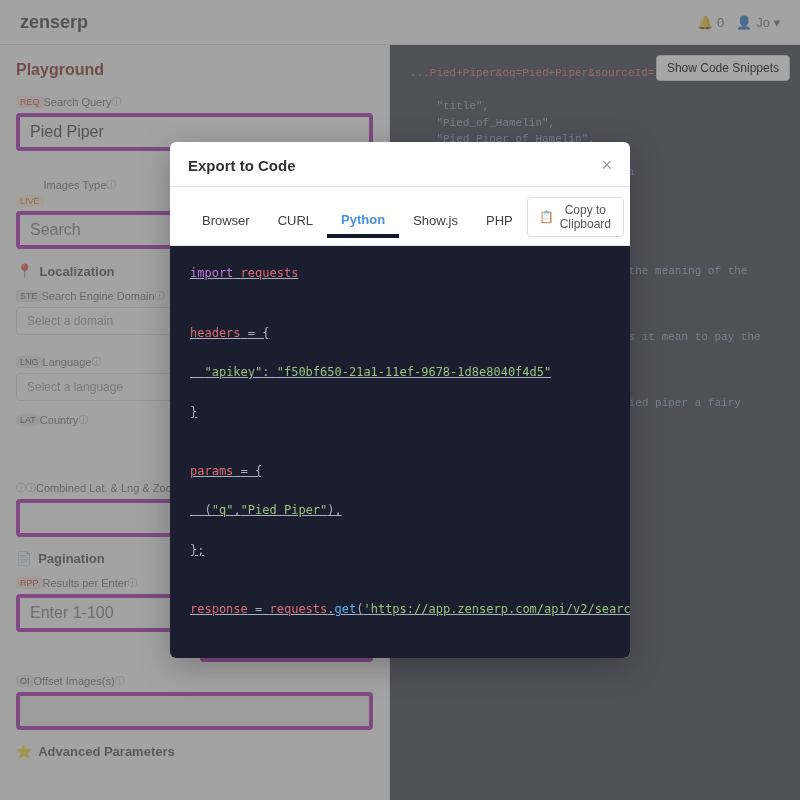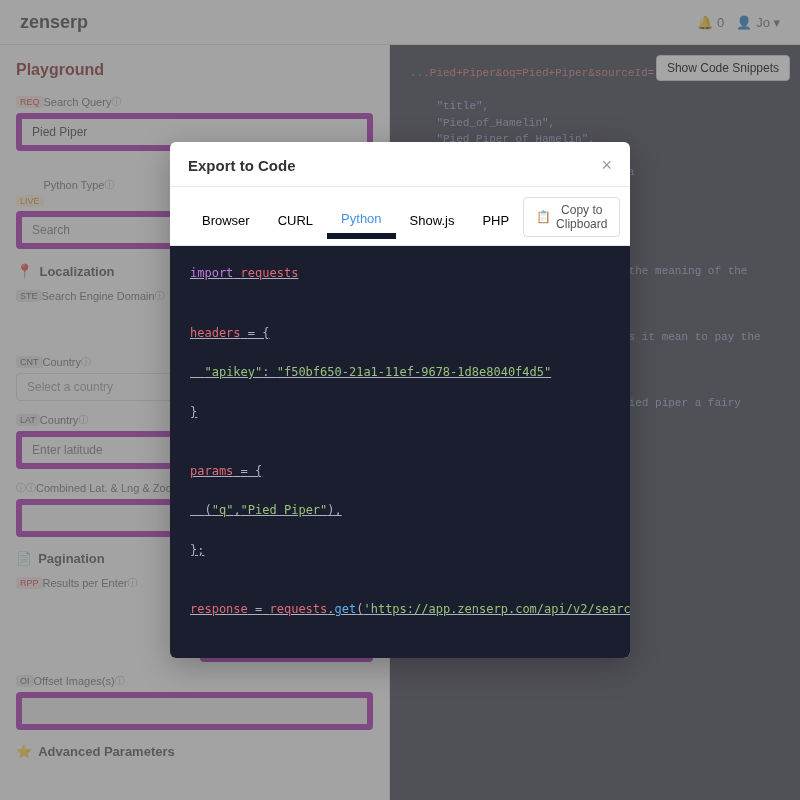--- a/index.html
+++ b/index.html
@@ -91,23 +91,23 @@
 
     .bg-field-label .badge-orange {
       background: #fef3e2;
       color: #d68910;
       margin-top: 32px;
     }
 
     .bg-input {
       width: 100%;
       padding: 6px 10px;
-      border: 6px solid #a21caf;
+      border: 4px solid #a21caf;
       border-radius: 4px;
-      font-size: 12px;
+      font-size: 16px;
       color: #333;
       background: #fff;
     }
 
     .bg-select {
       width: 100%;
       padding: 6px 10px;
       border: 1px solid #ddd;
       border-radius: 4px;
       font-size: 12px;
@@ -198,31 +198,31 @@
       display: flex;
       align-items: center;
       padding: 10px 18px 0;
       border-bottom: 1px solid #e8e8e8;
       gap: 0;
     }
 
     .modal-tab {
       padding: 7px 14px;
       font-size: 13px;
-      color: #000000;
+      color: #404040;
       cursor: pointer;
       border-bottom: 2px solid transparent;
       margin-bottom: -1px;
       text-decoration: none;
     }
 
     .modal-tab.active {
       color: #4a90e2;
-      border-bottom: 6px solid #0f172a;
-      font-weight: 400;
+      border-bottom: 4px solid #0f172a;
+      font-weight: 700;
     }
 
     .copy-btn {
       margin-left: auto;
       background: #fff;
       border: 1px solid #ddd;
       border-radius: 4px;
       padding: 5px 12px;
       font-size: 12px;
       color: #555;
@@ -294,76 +294,68 @@
           <span class="badge badge-red">REQ</span>
           <span>Search Query</span>
           <span style="color:#aaa;font-size:10px;">ⓘ</span>
         </div>
         <input class="bg-input" type="text" value="Pied Piper" style="">
       </div>
 
       <div class="bg-field-group">
         <div class="bg-field-label">
           <span class="badge badge-orange">LIVE</span>
-          <span>Python Type</span>
+          <span>Images Type</span>
           <span style="color:#aaa;font-size:10px;">ⓘ</span>
         </div>
         <input class="bg-input" type="text" placeholder="Search" style="">
       </div>
 
       <div class="bg-section-title">
         <span class="loc-icon">📍</span>
         <span>Localization</span>
       </div>
 
       <div class="bg-two-col">
         <div class="bg-field-group">
           <div class="bg-field-label">
             <span class="badge">STE</span>
             <span>Search Engine Domain</span>
             <span style="color:#aaa;font-size:10px;">ⓘ</span>
           </div>
+          <select class="bg-select">
+            <option>Select a domain</option>
+          </select>
         </div>
         <div class="bg-field-group">
           <div class="bg-field-label">&nbsp;</div>
           <input class="bg-input" type="text" placeholder="Type to search" style="">
         </div>
       </div>
 
       <div class="bg-two-col">
-        <div class="bg-field-group">
-          <div class="bg-field-label">
-            <span class="badge">CNT</span>
-            <span>Country</span>
-            <span style="color:#aaa;font-size:10px;">ⓘ</span>
-          </div>
-          <select class="bg-select">
-            <option>Select a country</option>
-          </select>
-        </div>
         <div class="bg-field-group">
           <div class="bg-field-label">
             <span class="badge">LNG</span>
             <span>Language</span>
             <span style="color:#aaa;font-size:10px;">ⓘ</span>
           </div>
           <select class="bg-select">
             <option>Select a language</option>
           </select>
         </div>
       </div>
 
       <div class="bg-two-col">
         <div class="bg-field-group">
           <div class="bg-field-label">
             <span class="badge">LAT</span>
             <span>Country</span>
             <span style="color:#aaa;font-size:10px;">ⓘ</span>
           </div>
-          <input class="bg-input" type="text" placeholder="Enter latitude" style="">
         </div>
         <div class="bg-field-group">
           <div class="bg-field-label">
             <span class="badge">LNG</span>
             <span>Longitude</span>
             <span style="color:#aaa;font-size:10px;">ⓘ</span>
           </div>
           <input class="bg-input" type="text" placeholder="Enter longitude" style="">
         </div>
       </div>
@@ -381,20 +373,21 @@
         <span>Pagination</span>
       </div>
 
       <div class="bg-two-col">
         <div class="bg-field-group">
           <div class="bg-field-label">
             <span class="badge badge-red">RPP</span>
             <span>Results per Enter</span>
             <span style="color:#aaa;font-size:10px;">ⓘ</span>
           </div>
+          <input class="bg-input" type="text" placeholder="Enter 1-100" style="">
         </div>
         <div class="bg-field-group">
           <div class="bg-field-label">
             <span class="badge badge-orange">SRT</span>
             <span>Offset</span>
             <span style="color:#aaa;font-size:10px;">ⓘ</span>
           </div>
           <input class="bg-input" type="text" placeholder="Enter 0-7" style="">
         </div>
       </div>

